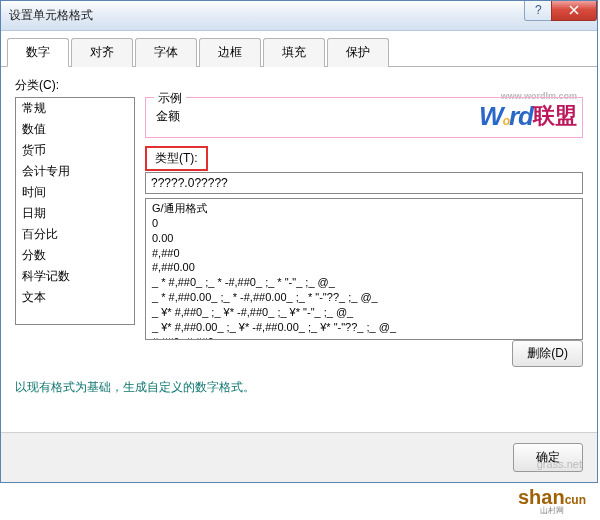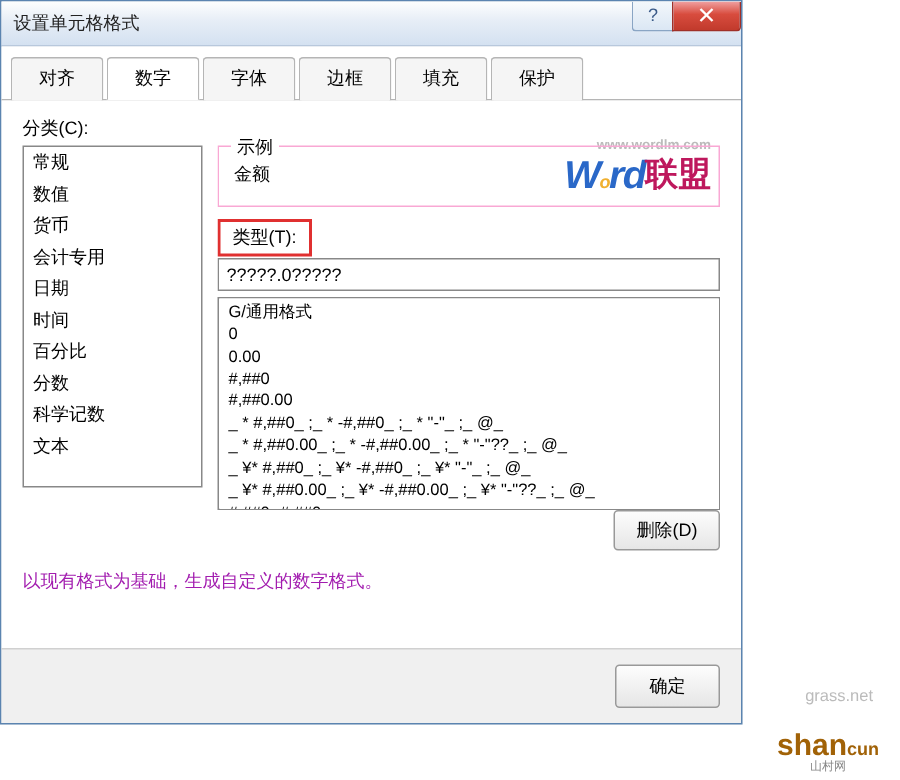--- a/index.html
+++ b/index.html
@@ -1,18 +1,18 @@
 <!DOCTYPE html>
 <html><head>
 <meta charset="utf-8">
 <style>
 * { box-sizing: border-box; margin: 0; padding: 0; font-family: "Microsoft YaHei", "SimSun", Arial, sans-serif; font-size: 12px; }
 body { background: #fff; width: 600px; height: 520px; overflow: hidden; }
 
-.window { width: 495px; border: 1px solid #5b84b0; background: #f0f0f0; }
+.window { width: 598px; border: 1px solid #5b84b0; background: #f0f0f0; }
 .titlebar { height: 30px; background: linear-gradient(#fdfefe, #e6edf6 45%, #d4e1f1); display: flex; align-items: center; padding: 0 0 0 8px; border-bottom: 1px solid #b8c8dc; }
 .titlebar-text { flex: 1; color: #222; }
 .winbtns { display: flex; height: 20px; margin-top: -10px; }
 .winbtn { width: 28px; height: 20px; border: 1px solid #8aa5c4; border-top: none; display: flex; align-items: center; justify-content: center; background: linear-gradient(#f3f7fb, #dbe7f4); margin-left: -1px; }
 .winbtn.help { border-bottom-left-radius: 3px; }
 .winbtn.close { width: 46px; background: linear-gradient(#f0a0a0, #d84c3e 45%, #c13a2c); border-color: #a03028; border-bottom-right-radius: 3px; color: #fff; }
 .winbtn svg { width: 12px; height: 12px; }
 
 .tabrow { display: flex; padding: 6px 6px 0 6px; background: #fff; border-bottom: 1px solid #b5b5b5; }
 .tab { padding: 5px 18px; border: 1px solid #b5b5b5; border-bottom: none; background: #f5f5f5; margin-right: 2px; border-radius: 3px 3px 0 0; cursor: pointer; position: relative; top: 1px; }
@@ -33,21 +33,21 @@
 .type-section { margin-bottom: 4px; }
 .red-box-label { border: 2px solid #e03030; padding: 2px 8px 2px 8px; display: inline-block; }
 .type-input { width: 100%; border: 1px solid #888; padding: 3px 5px; margin-top: 1px; background: #fff; }
 
 .format-list { width: 100%; height: 142px; border: 1px solid #888; background: #fff; overflow-y: scroll; margin-top: 2px; padding: 2px 4px; line-height: 1.35; }
 .fmt-item { white-space: nowrap; font-size: 11px; cursor: default; padding: 0 2px; }
 
 .delete-row { text-align: right; margin-top: 0; }
 .btn { padding: 4px 14px; border: 1px solid #999; background: linear-gradient(#fdfdfd, #e6e6e6); border-radius: 3px; cursor: pointer; }
 
-.hint { margin: 12px 0 26px 0; color: #a21caf; }
+.hint { margin: 12px 0 26px 0; color: #0f766e; }
 
 .footer { padding: 10px 14px; border-top: 1px solid #d0d0d0; text-align: right; background: #f0f0f0; }
 .footer .btn { padding: 5px 22px; }
 
 .logo { position: absolute; top: -6px; right: 6px; font-weight: bold; font-style: italic; text-align: right; }
 .logo-word { font-size: 26px; color: #2a68c8; letter-spacing: -1px; }
 .logo-word .o { color: #f0b030; }
 .logo-cn { font-size: 22px; color: #be185d; font-style: normal; vertical-align: 2px; }
 .logo-url { font-size: 9px; color: #bbb; font-style: normal; }
 
@@ -75,39 +75,39 @@
       </div>
       <div class="winbtn close">
         <svg viewBox="0 0 12 12">
             <path d="M2 2 L10 10 M10 2 L2 10" stroke="#fff" stroke-width="1.6"></path>
           </svg>
       </div>
     </div>
   </div>
 
   <div class="tabrow">
+    <div class="tab active">数字</div>
     <div class="tab">对齐</div>
-    <div class="tab active">数字</div>
     <div class="tab">字体</div>
     <div class="tab">边框</div>
     <div class="tab">填充</div>
     <div class="tab">保护</div>
   </div>
 
   <div class="body">
     <div class="category-label"><span>分类(C):</span></div>
     <div class="main-area">
 
       <div class="listbox">
         <div class="list-item">常规</div>
         <div class="list-item">数值</div>
         <div class="list-item">货币</div>
         <div class="list-item">会计专用</div>
+        <div class="list-item">时间</div>
         <div class="list-item">日期</div>
-        <div class="list-item">时间</div>
         <div class="list-item">百分比</div>
         <div class="list-item">分数</div>
         <div class="list-item">科学记数</div>
         <div class="list-item">文本</div>
 
       </div>
 
       <div class="right-area">
         <div class="logo">
           <div class="logo-url">www.wordlm.com</div>

